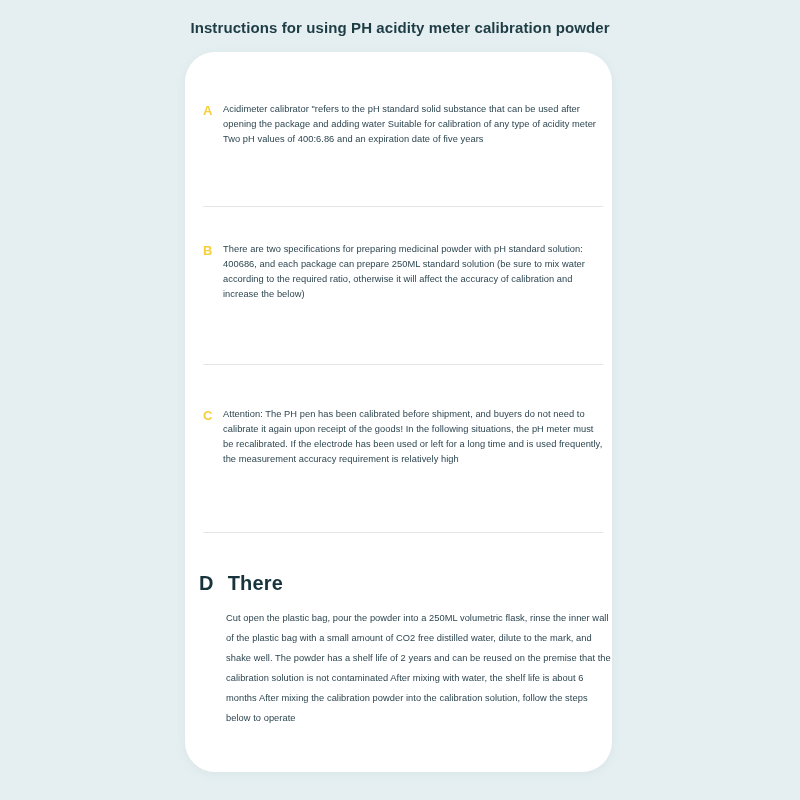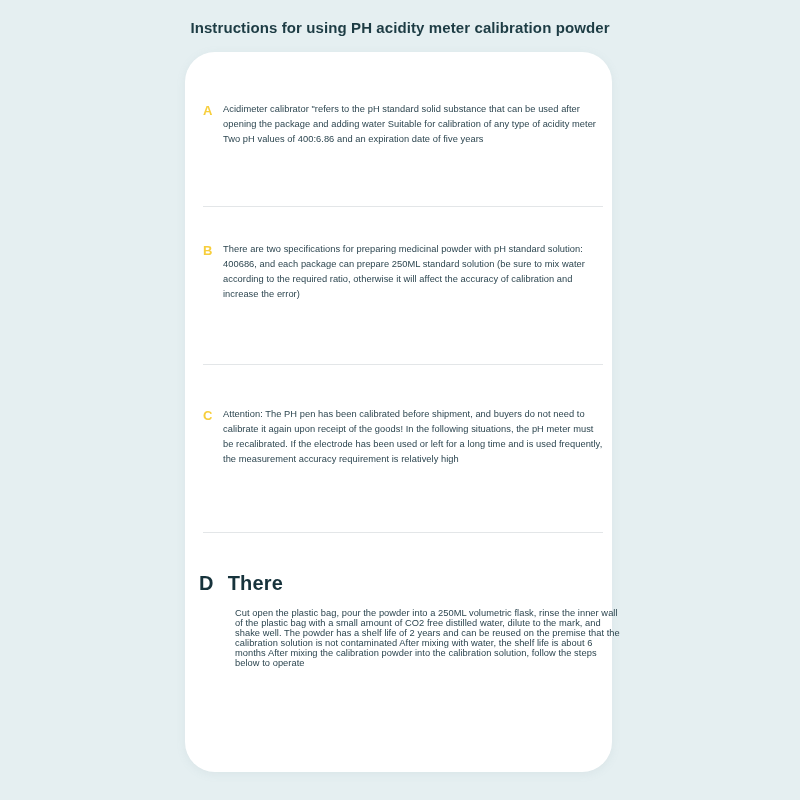--- a/index.html
+++ b/index.html
@@ -108,24 +108,24 @@
     line-height: 26px;
     letter-spacing: 0.2px;
   }
 
   .usage-heading .usage-letter {
     margin-right: 14px;
   }
 
   .usage-text {
     margin-top: 12px;
-    margin-left: 36px;
+    margin-left: 27px;
     width: 386px;
     font-size: 9.3px;
-    line-height: 10px;
+    line-height: 20px;
     color: #2d4650;
     letter-spacing: 0.05px;
   }
 </style>
 </head>
 <body>
 
 <div class="page">
 
   <div class="page-title">Instructions for using PH acidity meter calibration powder</div>
@@ -134,21 +134,21 @@
 
     <div class="section sec-a">
       <div class="marker">A</div>
       <div class="body-text">Acidimeter calibrator "refers to the pH standard solid substance that can be used after opening the package and adding water Suitable for calibration of any type of acidity meter Two pH values of 400:6.86 and an expiration date of five years</div>
     </div>
 
     <div class="divider div-1"></div>
 
     <div class="section sec-b">
       <div class="marker">B</div>
-      <div class="body-text">There are two specifications for preparing medicinal powder with pH standard solution: 400686, and each package can prepare 250ML standard solution (be sure to mix water according to the required ratio, otherwise it will affect the accuracy of calibration and increase the error)</div>
+      <div class="body-text">There are two specifications for preparing medicinal powder with pH standard solution: 400686, and each package can prepare 250ML standard solution (be sure to mix water according to the required ratio, otherwise it will affect the accuracy of calibration and increase the below)</div>
     </div>
 
     <div class="divider div-2"></div>
 
     <div class="section sec-c">
       <div class="marker">C</div>
       <div class="body-text">Attention: The PH pen has been calibrated before shipment, and buyers do not need to calibrate it again upon receipt of the goods! In the following situations, the pH meter must be recalibrated. If the electrode has been used or left for a long time and is used frequently, the measurement accuracy requirement is relatively high</div>
     </div>
 
     <div class="divider div-3"></div>

